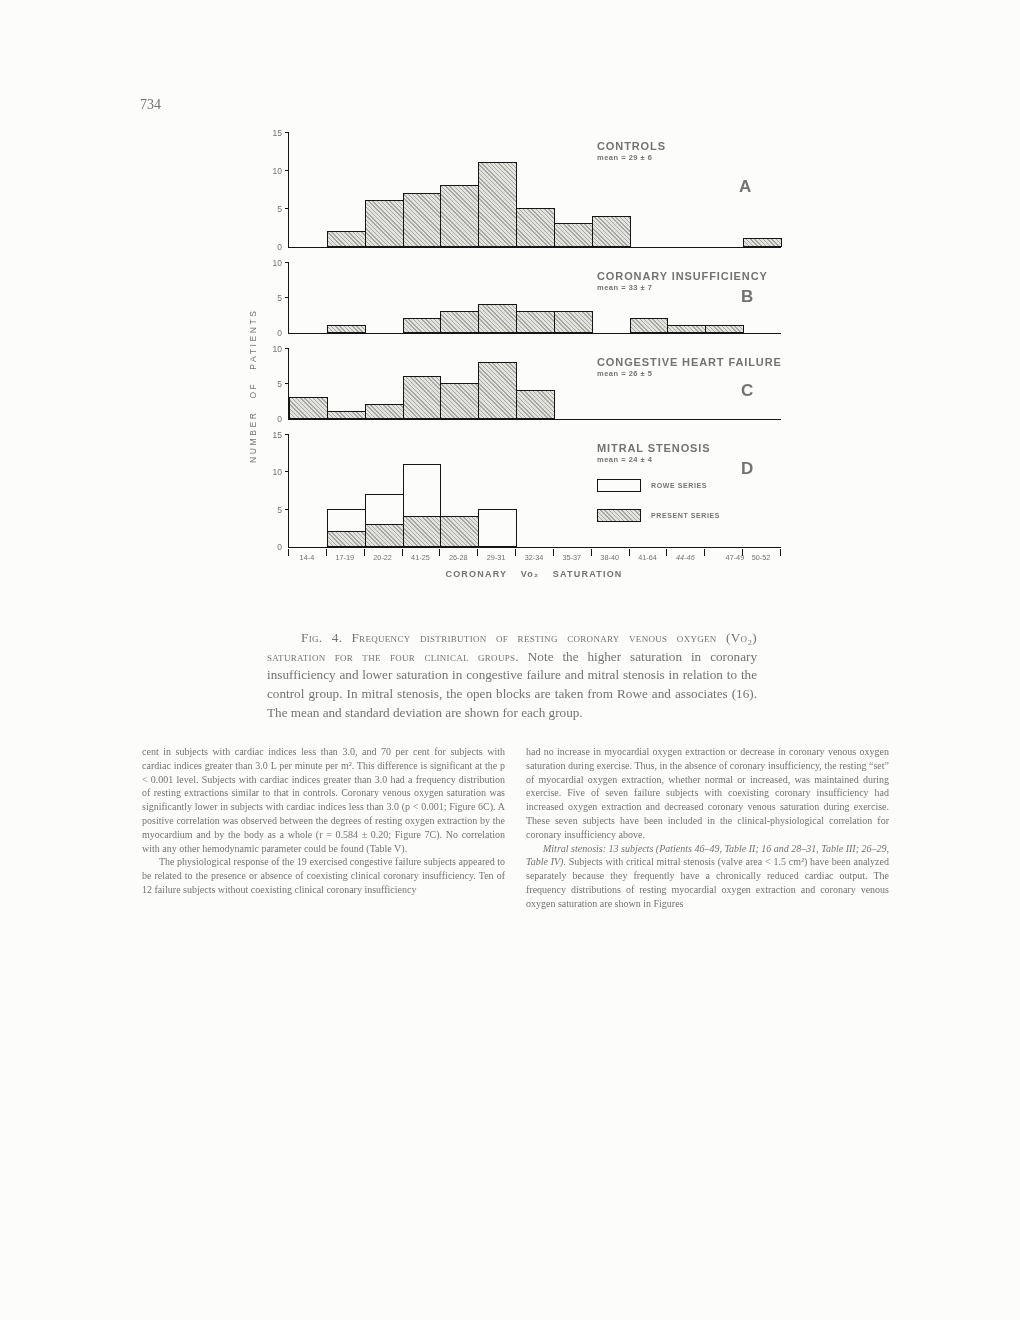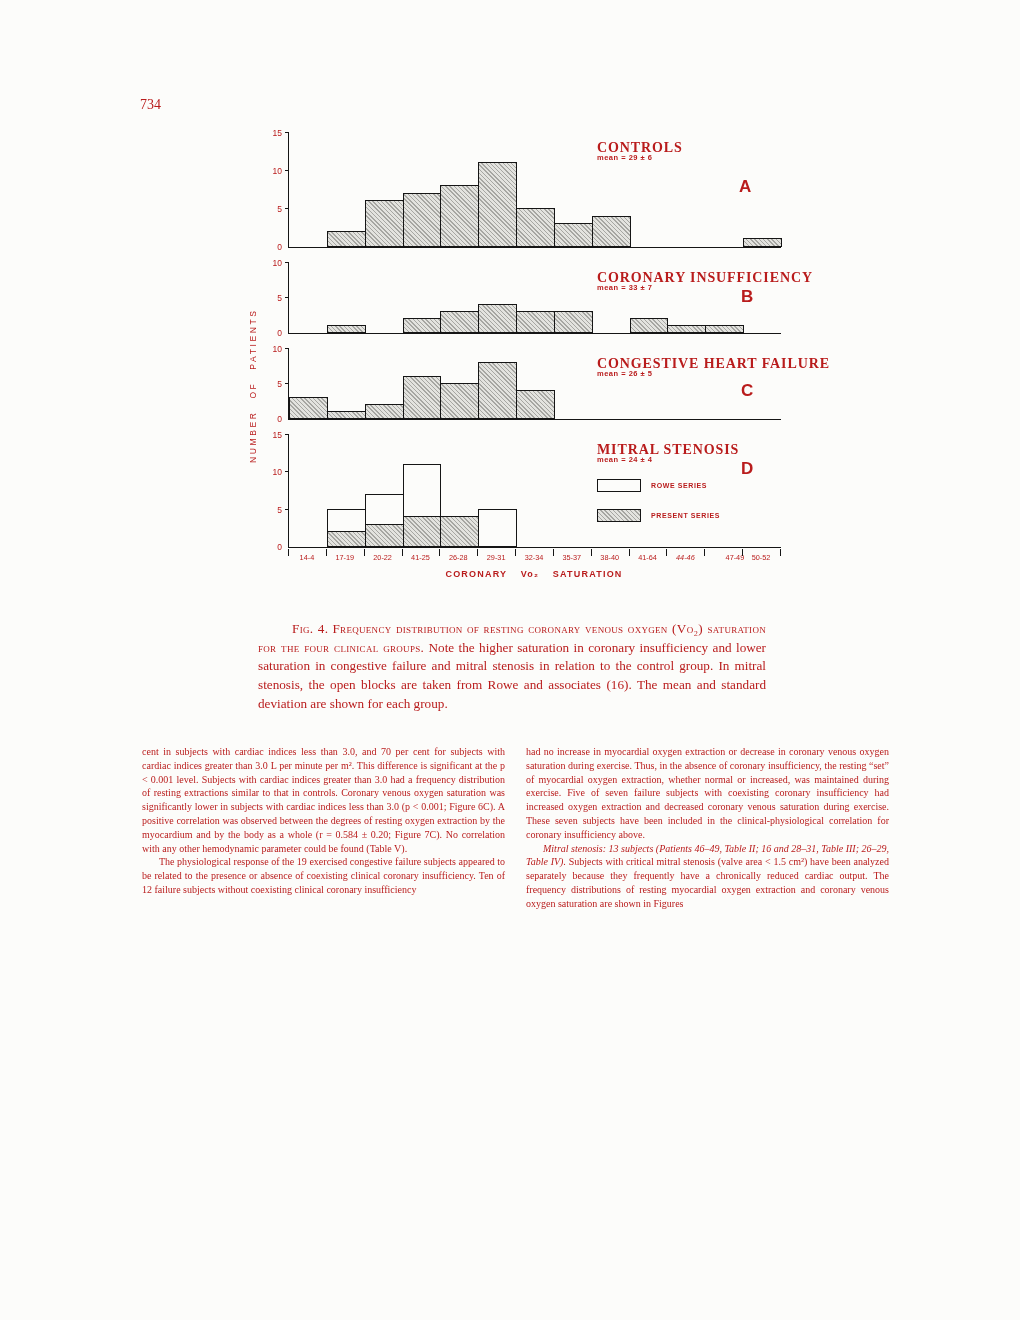--- a/index.html
+++ b/index.html
@@ -1,47 +1,47 @@
 <!DOCTYPE html>
 <html><head>
 <meta charset="utf-8">
 <style>
   html,body{margin:0;padding:0;background:#fcfcfa;}
   .page{position:relative;width:1020px;height:1300px;background:#fcfcfa;margin:0 auto;
-        font-family:"Liberation Serif",serif;color:#b91c1c;overflow:hidden;}
+        font-family:"Liberation Serif",serif;color:#737373;overflow:hidden;}
   .running-head{position:absolute;top:97px;left:140px;right:138px;height:20px;}
   .page-number{position:absolute;left:0;top:0;font-size:14px;}
   .running-title{position:absolute;left:0;right:0;top:2px;text-align:center;font-size:12px;letter-spacing:0.7px;}
 
   .figure{position:absolute;left:232px;top:133px;width:580px;}
   .figure-inner{margin-left:56px;}
   .panel{position:relative;margin-bottom:15px;}
   .panel:last-child{margin-bottom:0;}
   .plot{position:relative;border-left:1px solid #151515;border-bottom:1px solid #151515;}
   .bar{position:absolute;box-sizing:border-box;}
   .bar-hatched{border:1px solid #151515;
     background:repeating-linear-gradient(45deg,#a6a6a2 0px,#a6a6a2 1px,#e3e3df 1px,#e3e3df 3px);}
   .bar-open{border:1px solid #151515;background:#fcfcfa;}
   .ytick-label{position:absolute;right:100%;margin-right:7px;font-family:"Liberation Sans",sans-serif;font-size:8.5px;line-height:10px;}
   .ytick-mark{position:absolute;right:100%;width:4px;height:1px;background:#151515;}
-  .panel-title{position:absolute;left:308px;top:7px;font-family:Liberation Serif, serif;font-weight:bold;font-size:14px;letter-spacing:0.9px;white-space:nowrap;}
+  .panel-title{position:absolute;left:308px;top:7px;font-family:Liberation Sans, sans-serif;font-weight:bold;font-size:11px;letter-spacing:0.9px;white-space:nowrap;}
   .panel-mean{position:absolute;left:308px;top:20px;font-family:"Liberation Sans",sans-serif;font-weight:bold;font-size:7.5px;letter-spacing:0.5px;white-space:nowrap;}
   .panel-letter{position:absolute;font-family:"Liberation Sans",sans-serif;font-weight:bold;font-size:17px;}
   .legend-item{position:absolute;left:308px;height:14px;width:170px;}
   .legend-box{position:absolute;left:0;top:0;width:44px;height:13px;box-sizing:border-box;}
   .legend-label{position:absolute;left:54px;top:3px;font-family:"Liberation Sans",sans-serif;font-weight:bold;font-size:7px;letter-spacing:0.6px;white-space:nowrap;}
   .xrow{position:relative;height:16px;font-family:"Liberation Sans",sans-serif;font-size:7.3px;margin-top:1px;}
   .xlab{position:absolute;top:4px;text-align:center;white-space:nowrap;}
   .xtick{position:absolute;top:0;width:1px;height:7px;background:#151515;}
   .x-axis-title{font-family:"Liberation Sans",sans-serif;font-weight:bold;font-size:9px;letter-spacing:1.2px;word-spacing:10px;text-align:center;width:492px;margin-top:4px;}
   .y-axis-title{position:absolute;left:16px;top:330px;transform:rotate(-90deg);transform-origin:0 0;
     font-family:"Liberation Sans",sans-serif;font-size:8.5px;letter-spacing:2.6px;word-spacing:7px;white-space:nowrap;}
 
   .caption{position:absolute;left:250px;top:612px;width:524px;font-size:13.2px;line-height:1.42;text-align:justify;}
-  .caption p{margin:8px;text-indent:34px;}
+  .caption p{margin:17px;text-indent:34px;}
   .sc{font-variant:small-caps;letter-spacing:0.3px;}
 
   .body-columns{position:absolute;left:142px;top:745px;width:748px;display:flex;gap:21px;}
   .col{width:363px;font-size:10px;line-height:1.38;text-align:justify;}
   .col p{margin:0;}
   .col p.indent{text-indent:17px;}
   .italic{font-style:italic;}
 </style>
 </head>
 <body>

